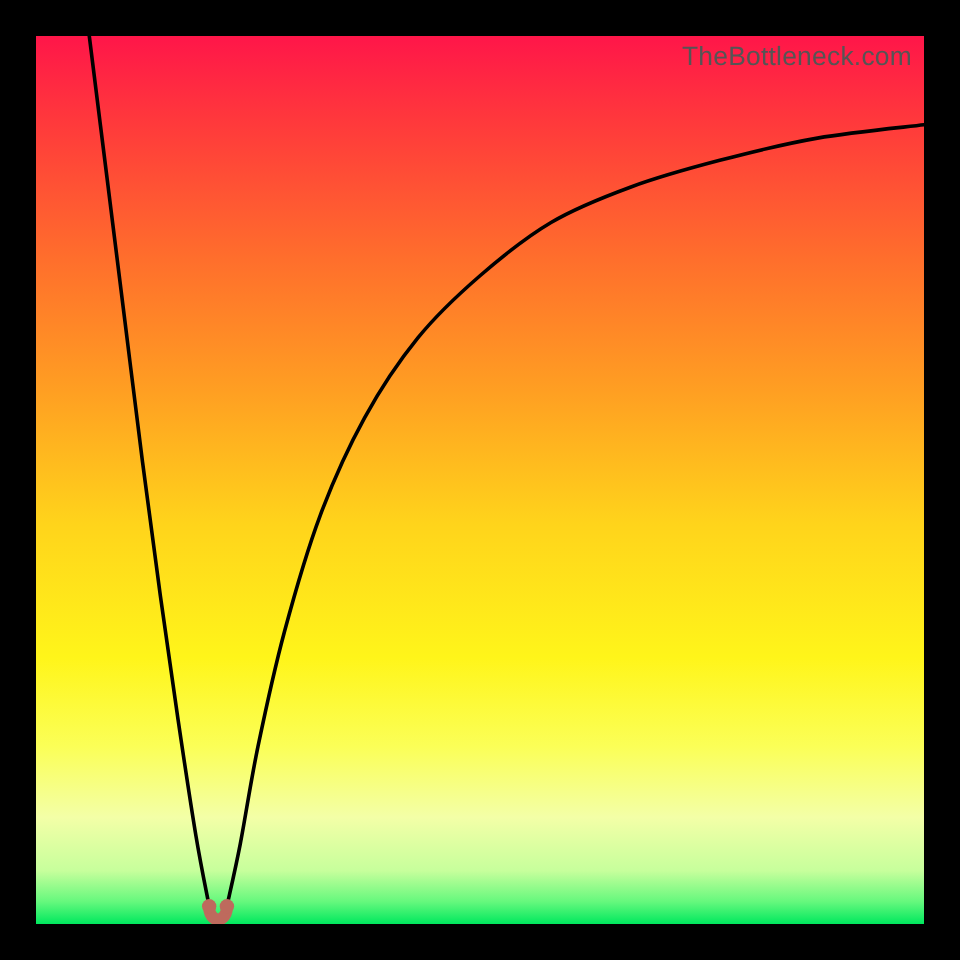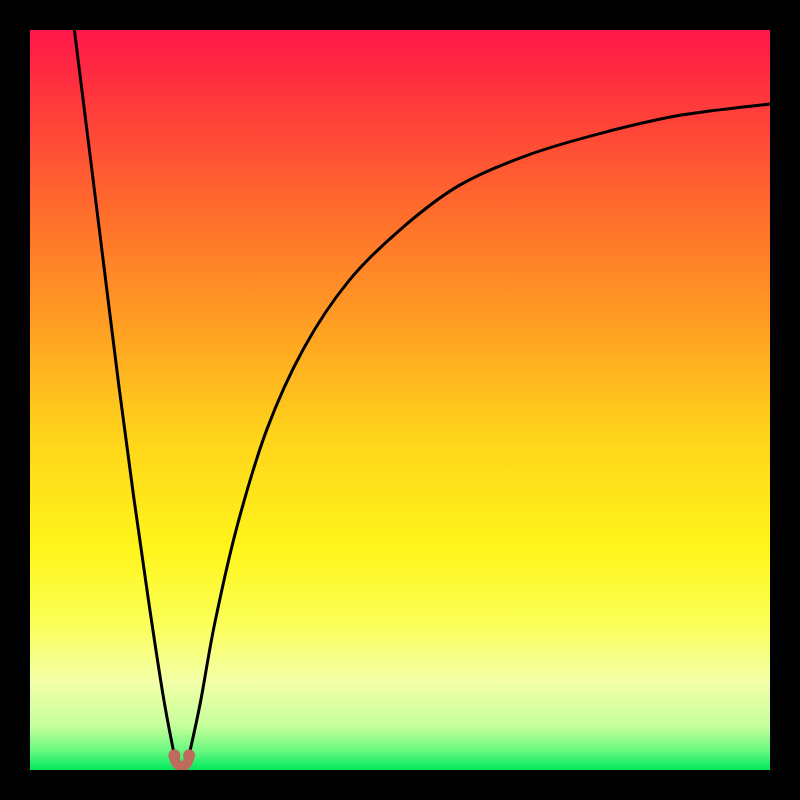--- a/index.html
+++ b/index.html
@@ -73,14 +73,15 @@
     </svg>
 
     <svg class="curve" viewBox="0 0 740 740" preserveAspectRatio="none">
       <path id="left-branch" fill="none" stroke-width="3" stroke-linecap="round" stroke-linejoin="round" d="M 44.4 0 C 46.86666666666667 19.73333333333333, 54.266666666666666 78.93333333333331, 59.2 118.39999999999998 C 64.13333333333334 157.86666666666665, 69.06666666666666 197.3333333333333, 74 236.79999999999995 C 78.93333333333334 276.26666666666665, 83.86666666666666 316.96666666666664, 88.8 355.2 C 93.73333333333333 393.43333333333334, 98.66666666666667 430.43333333333334, 103.60000000000001 466.2 C 108.53333333333335 501.96666666666664, 113.46666666666667 536.5, 118.4 569.8 C 123.33333333333334 603.0999999999999, 128.88333333333333 640.1, 133.2 666 C 137.51666666666665 691.9, 142.45000000000002 715.3333333333334, 144.3 725.2" stroke="#000000"></path>
       <path id="right-branch" fill="none" stroke-width="3" stroke-linecap="round" stroke-linejoin="round" d="M 159.1 725.2 C 160.95 716.5666666666667, 165.88333333333335 695.6, 170.20000000000002 673.4 C 174.51666666666668 651.1999999999999, 178.83333333333334 621.6, 185 592 C 191.16666666666666 562.4, 198.5666666666667 527.8666666666667, 207.20000000000002 495.79999999999995 C 215.83333333333334 463.7333333333333, 225.70000000000002 429.19999999999993, 236.8 399.59999999999997 C 247.9 370, 260.23333333333335 342.86666666666673, 273.8 318.20000000000005 C 287.3666666666667 293.53333333333336, 302.16666666666663 271.3333333333333, 318.2 251.59999999999997 C 334.23333333333335 231.86666666666665, 351.5 215.8333333333334, 370 199.80000000000007 C 388.5 183.76666666666674, 408.23333333333335 167.73333333333332, 429.2 155.39999999999998 C 450.16666666666663 143.06666666666663, 472.3666666666667 134.4333333333334, 495.8 125.80000000000007 C 519.2333333333333 117.16666666666674, 543.9000000000001 110.38333333333337, 569.8000000000001 103.60000000000002 C 595.7 96.81666666666668, 622.8333333333334 90.03333333333336, 651.2 85.10000000000002 C 679.5666666666667 80.16666666666669, 725.2 75.85000000000001, 740 74" stroke="#000000"></path>
       <path id="min-connector" fill="none" stroke-width="10" stroke-linecap="round" stroke-linejoin="round" d="M 144.3 725.2 C 144.3 736.3, 151.7 736.3, 151.7 736.3 C 151.7 736.3, 159.1 736.3, 159.1 725.2" stroke="#be6a5d"></path>
       <circle id="dot-left" r="6" cx="144.3" cy="725.2" fill="#be6a5d"></circle>
       <circle id="dot-right" r="6" cx="159.1" cy="725.2" fill="#be6a5d"></circle>
     </svg>
 
+    <div class="watermark">TheBottleneck.com</div>
   </div>
 </div>
 
 </body></html>

